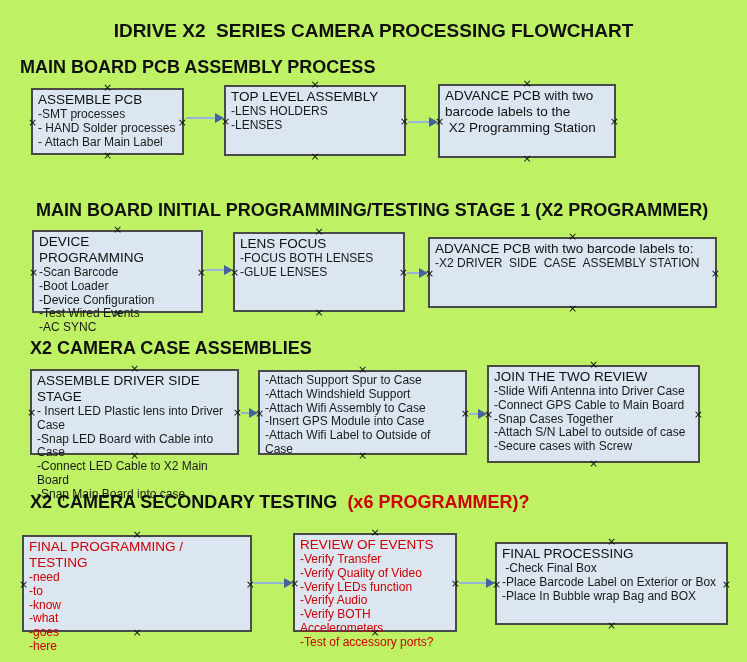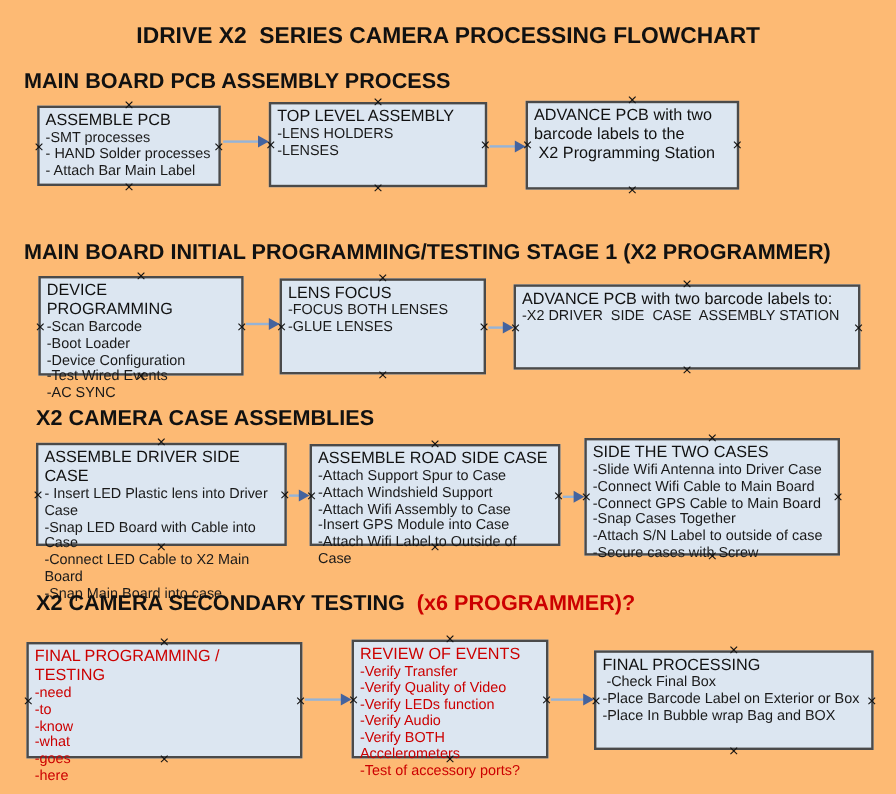--- a/index.html
+++ b/index.html
@@ -1,18 +1,18 @@
 <!DOCTYPE html>
 <html style="--box-fill: #dce6f1; --box-border: #4a4a4a; --arrow-line: #95b3d7; --arrow-head: #44639e; --red: #cc0000;"><head>
 <meta charset="utf-8">
 <style>
   * { margin:0; padding:0; box-sizing:border-box; }
   html,body { background:#ffffff; }
   body { font-family:"Liberation Sans","DejaVu Sans",sans-serif; }
-  #canvas { position:relative; width:747px; height:662px; background:#fdba74; overflow:hidden; }
+  #canvas { position:relative; width:747px; height:662px; background:#bef264; overflow:hidden; }
 
   .page-title {
     position:absolute; top:20px; left:0; width:747px;
     text-align:center; font-size:19px; font-weight:bold; color:#111;
     white-space:pre-wrap;
   }
   .section-header {
     position:absolute; font-size:18px; font-weight:bold; color:#111;
     white-space:pre-wrap;
   }
@@ -89,21 +89,21 @@
     <div class="box-items"></div>
   <span class="cp cp-t">×</span>
       <span class="cp cp-b">×</span>
       <span class="cp cp-l">×</span>
       <span class="cp cp-r">×</span>
     </div>
 
   <div class="arrow" style="left:186px; top:117px; width:36px;"></div>
   <div class="arrow" style="left:408px; top:121px; width:28px;"></div>
 
-  <div class="section-header" style="left:20px; top:200px;">MAIN BOARD INITIAL PROGRAMMING/TESTING STAGE 1 (X2 PROGRAMMER)</div>
+  <div class="section-header" style="left:36px; top:200px;">MAIN BOARD INITIAL PROGRAMMING/TESTING STAGE 1 (X2 PROGRAMMER)</div>
 
   <div class="box" style="left:32px; top:230px; width:171px; height:83px;">
     <div class="box-title">DEVICE PROGRAMMING</div>
     <div class="box-items">
         <div class="line">-Scan Barcode</div>
         <div class="line">-Boot Loader</div>
         <div class="line">-Device Configuration</div>
         <div class="line">-Test Wired Events</div>
         <div class="line">-AC SYNC</div>
       </div>
@@ -133,51 +133,49 @@
       <span class="cp cp-l">×</span>
       <span class="cp cp-r">×</span>
     </div>
 
   <div class="arrow" style="left:205px; top:269px; width:26px;"></div>
   <div class="arrow" style="left:407px; top:272px; width:19px;"></div>
 
   <div class="section-header" style="left:30px; top:338px;">X2 CAMERA CASE ASSEMBLIES</div>
 
   <div class="box" style="left:30px; top:369px; width:209px; height:86px;">
-    <div class="box-title">ASSEMBLE DRIVER SIDE CASE</div>
+    <div class="box-title">ASSEMBLE DRIVER SIDE STAGE</div>
     <div class="box-items">
         <div class="line">- Insert LED Plastic lens into Driver Case</div>
         <div class="line">-Snap LED Board with Cable into Case</div>
         <div class="line">-Connect LED Cable to X2 Main Board</div>
         <div class="line">-Snap Main Board into case</div>
       </div>
   <span class="cp cp-t">×</span>
       <span class="cp cp-b">×</span>
       <span class="cp cp-l">×</span>
       <span class="cp cp-r">×</span>
     </div>
   <div class="box" style="left:258px; top:370px; width:209px; height:85px;">
-    <div class="box-title">ASSEMBLE ROAD SIDE CASE</div>
     <div class="box-items">
         <div class="line">-Attach Support Spur to Case</div>
         <div class="line">-Attach Windshield Support</div>
         <div class="line">-Attach Wifi Assembly to Case</div>
         <div class="line">-Insert GPS Module into Case</div>
         <div class="line">-Attach Wifi Label to Outside of Case</div>
       </div>
   <span class="cp cp-t">×</span>
       <span class="cp cp-b">×</span>
       <span class="cp cp-l">×</span>
       <span class="cp cp-r">×</span>
     </div>
   <div class="box" style="left:487px; top:365px; width:213px; height:98px;">
-    <div class="box-title">SIDE THE TWO CASES</div>
+    <div class="box-title">JOIN THE TWO REVIEW</div>
     <div class="box-items">
         <div class="line">-Slide Wifi Antenna into Driver Case</div>
-        <div class="line">-Connect Wifi Cable to Main Board</div>
         <div class="line">-Connect GPS Cable to Main Board</div>
         <div class="line">-Snap Cases Together</div>
         <div class="line">-Attach S/N Label to outside of case</div>
         <div class="line">-Secure cases with Screw</div>
       </div>
   <span class="cp cp-t">×</span>
       <span class="cp cp-b">×</span>
       <span class="cp cp-l">×</span>
       <span class="cp cp-r">×</span>
     </div>

